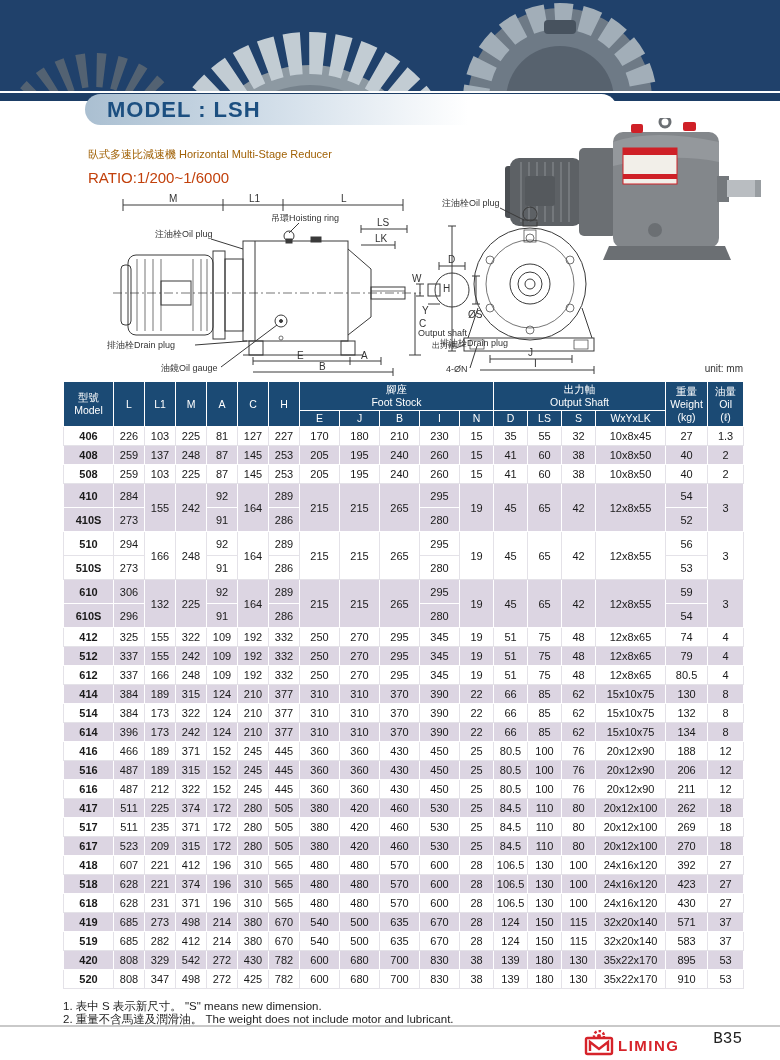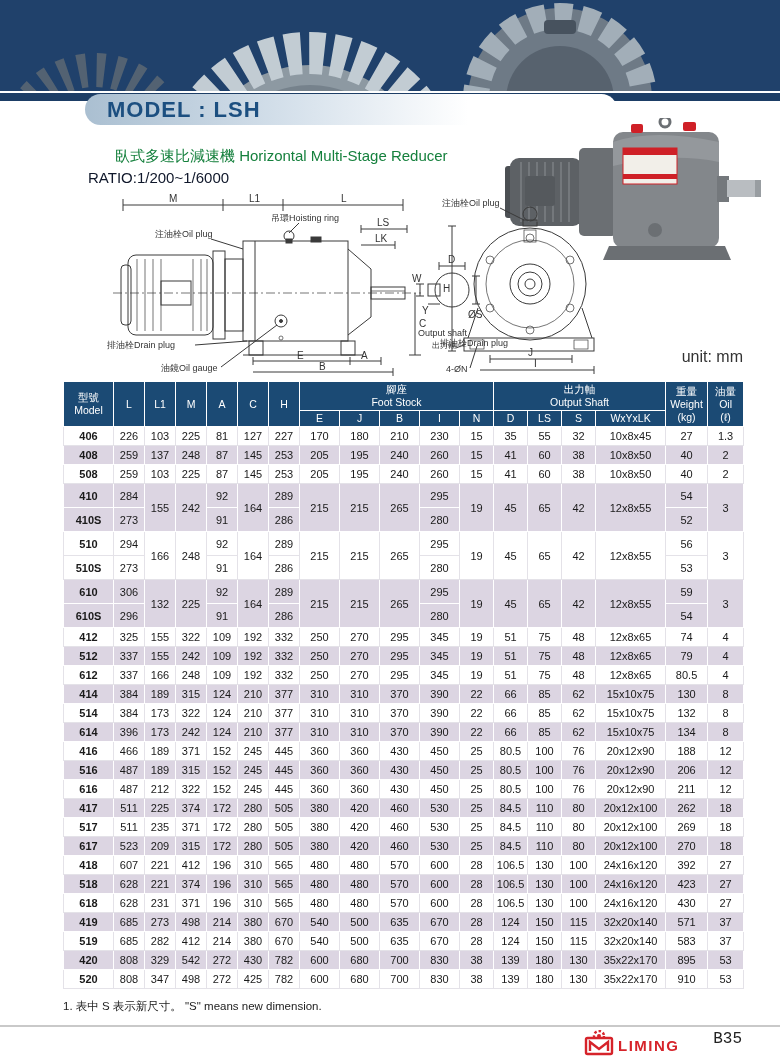--- a/index.html
+++ b/index.html
@@ -8,30 +8,30 @@
 
   
   .banner { left:0; top:0; width:780px; height:91px; background:#20416b; overflow:hidden; }
   .navy-strip { left:0; top:93px; width:780px; height:8px; background:#1d3e66; }
 
   
   .badge { left:85px; top:94px; width:532px; height:31px; border-radius:16px;
            background:linear-gradient(90deg,#aabfd1 0%,#d7e2ec 40%,#ffffff 72%);
            display:flex; align-items:center; padding-left:22px; }
   .badge-text { font-size:22px; font-weight:bold; color:#1c4f80; letter-spacing:1px; }
-  .subtitle { left:88px; top:147px; font-size:15px; color:#15803d;margin-left:27px; }
-  .ratio { left:88px; top:169px; font-size:15px; color:#0f172a; }
+  .subtitle { left:88px; top:147px; font-size:11px; color:#a16207; }
+  .ratio { left:88px; top:169px; font-size:15px; color:#c2410c; }
 
   
   svg text { font-family:"Liberation Sans", sans-serif; }
   .lineart text { fill:#333; font-size:9px; }
   .lineart .dim { font-size:10px; }
   .photo { left:505px; top:118px; }
 
-  .unit-note { right:37px; top:348px; font-size:16px; color:#333;margin-left:35px; }
+  .unit-note { right:37px; top:363px; font-size:10px; color:#333;margin-left:35px; }
 
   
   table.spec { left:63px; top:381px; position:absolute; width:680px; border-collapse:collapse; table-layout:fixed; border-bottom:1px solid #777; }
   table.spec th { background:#1b4a74; color:#fff; font-weight:normal; font-size:10.5px; border:1px solid #fff; padding:1px 0; text-align:center; line-height:1.25; }
   table.spec td { text-align:center; font-size:11px; color:#1a1a1a; height:19px; border:1px solid #e4e2e8; background:#fff; padding:0 1px; }
   table.spec tr.pair td { height:24px; }
   table.spec tr.alt td { background:#dcd5e2; border-color:#fff; }
   table.spec td.model-cell { font-weight:bold; }
 
   .notes { left:63px; top:1000px; font-size:11.5px; color:#222; line-height:1.05; }
@@ -830,20 +830,21 @@
         <td>130</td>
         <td>35x22x170</td>
         <td>910</td>
         <td>53</td>
       </tr>
     </tbody>
 </table>
 
 <div class="abs notes">
   <div>1. 表中 S 表示新尺寸。 "S" means new dimension.</div>
+  <div>2. 重量不含馬達及潤滑油。 The weight does not include motor and lubricant.</div>
 </div>
 
 <div class="abs footer-rule"></div>
 <div class="abs footer">
   <svg width="116" height="26" viewBox="0 0 116 26">
     <circle cx="16" cy="6" r="5" fill="none" stroke="#d6232a" stroke-width="2.4" stroke-dasharray="2.5 2"></circle>
     <circle cx="16" cy="6" r="2" fill="#d6232a"></circle>
     <rect x="3" y="8" width="26" height="16" rx="1.5" fill="#fff" stroke="#d6232a" stroke-width="2.4"></rect>
     <path d="M7 21 V12 L16 19 L25 12 V21" fill="none" stroke="#d6232a" stroke-width="2.4"></path>
     <text x="35" y="21" font-size="15" font-weight="bold" fill="#d6232a" letter-spacing="1.5">LIMING</text>

